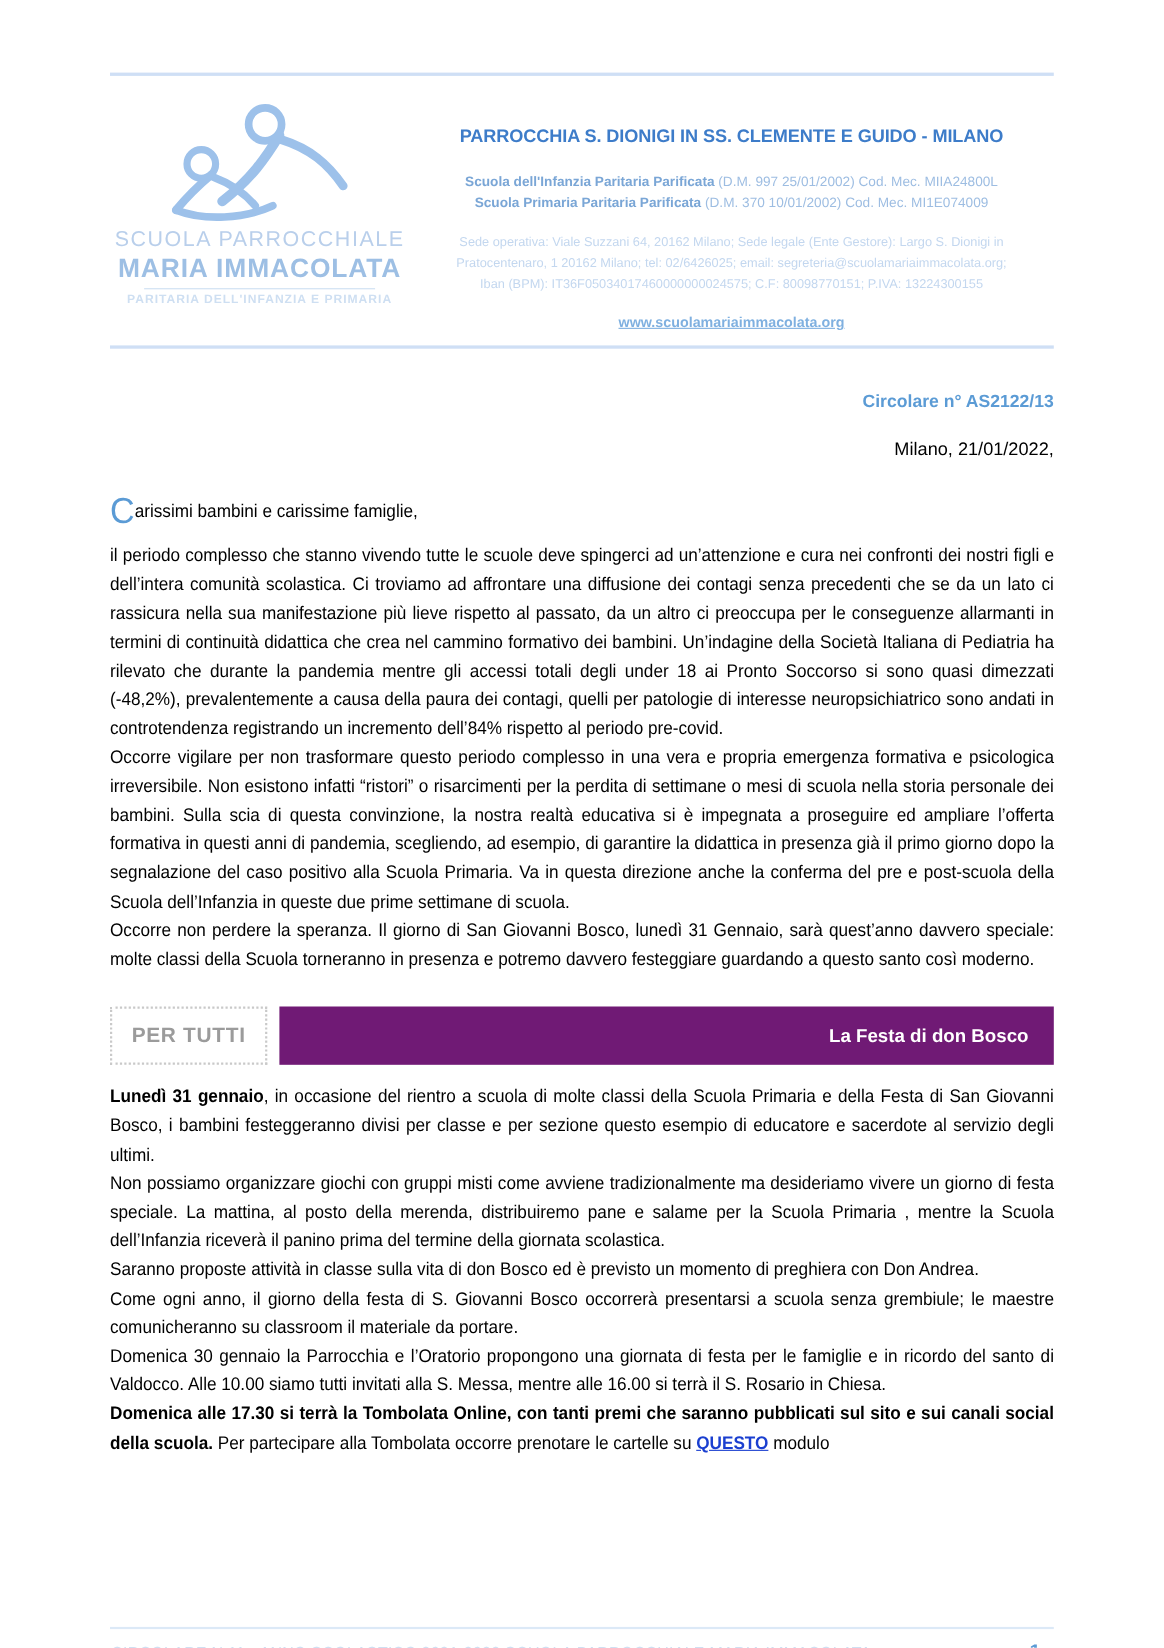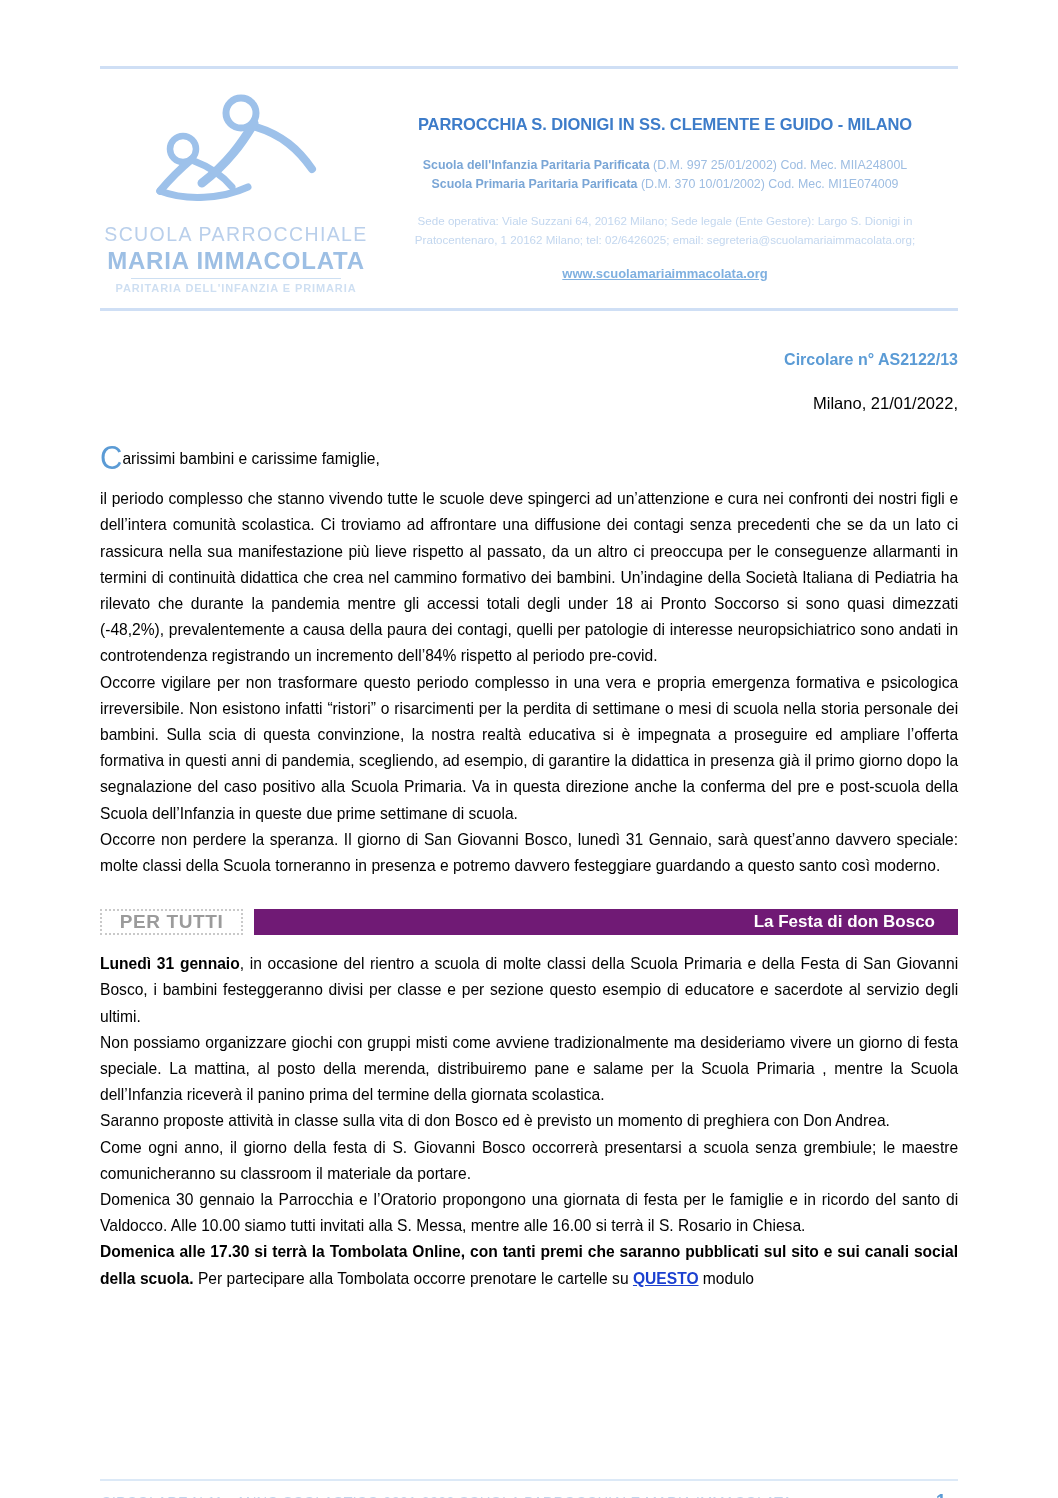--- a/index.html
+++ b/index.html
@@ -48,21 +48,21 @@
     width: 200px;
     height: 116px;
     margin: 0 auto;
     display: block;
   }
   .logo-l1 {
     font-size: 19.5px;
     letter-spacing: 1.4px;
     color: #b9cfeb;
     font-weight: 400;
-    margin-top: 16px;
+    margin-top: 0;
     white-space: nowrap;
   }
   .logo-l2 {
     font-size: 24px;
     letter-spacing: 0.8px;
     color: #9dbfe4;
     font-weight: 700;
     margin-top: 1px;
     white-space: nowrap;
   }
@@ -149,21 +149,21 @@
     line-height: 0.8;
     font-weight: 400;
     vertical-align: -5px;
   }
 
   
   .banner-row {
     display: flex;
     align-items: stretch;
     margin-top: 30px;
-    height: 26px;
+    height: 53px;
   }
   .per-tutti {
     width: 143px;
     flex: 0 0 143px;
     border: 2px dotted #c9c9c9;
     display: flex;
     align-items: center;
     justify-content: center;
     box-sizing: border-box;
   }
@@ -256,20 +256,21 @@
       <div class="hdr-title">PARROCCHIA S. DIONIGI IN SS. CLEMENTE E GUIDO - MILANO</div>
 
       <div class="hdr-sub">
         <div><b>Scuola dell'Infanzia Paritaria Parificata</b><span> (D.M. 997 25/01/2002) Cod. Mec. MIIA24800L</span></div>
         <div><b>Scuola Primaria Paritaria Parificata</b><span> (D.M. 370 10/01/2002) Cod. Mec.  MI1E074009</span></div>
       </div>
 
       <div class="hdr-addr">
         <div>Sede operativa: Viale Suzzani 64, 20162 Milano; Sede legale (Ente Gestore): Largo S. Dionigi in</div>
         <div>Pratocentenaro, 1 20162 Milano; tel: 02/6426025; email: segreteria@scuolamariaimmacolata.org;</div>
+        <div>Iban (BPM): IT36F05034017460000000024575; C.F: 80098770151; P.IVA: 13224300155</div>
       </div>
 
       <div class="hdr-web">www.scuolamariaimmacolata.org</div>
     </div>
   </div>
 
   <div class="hdr-rule bottom"></div>
 
   <div class="meta-circ">Circolare n° AS2122/13</div>
   <div class="meta-date">Milano, 21/01/2022,</div>

